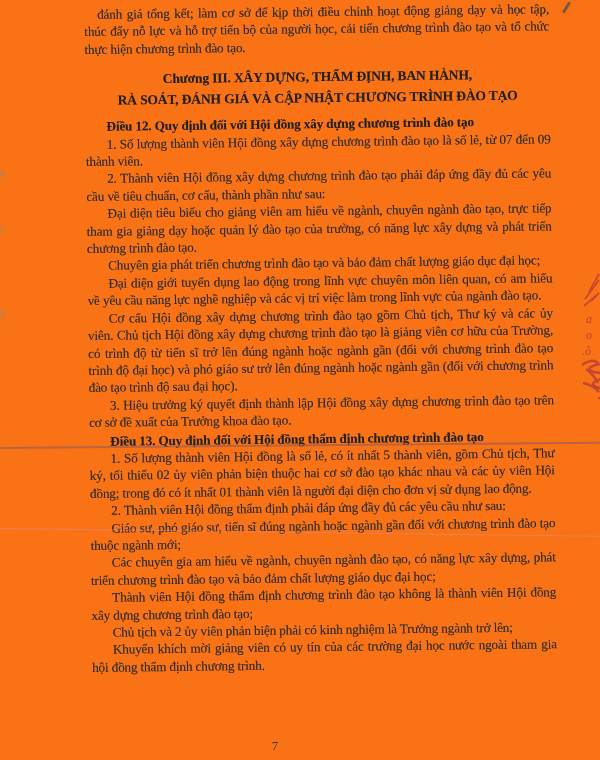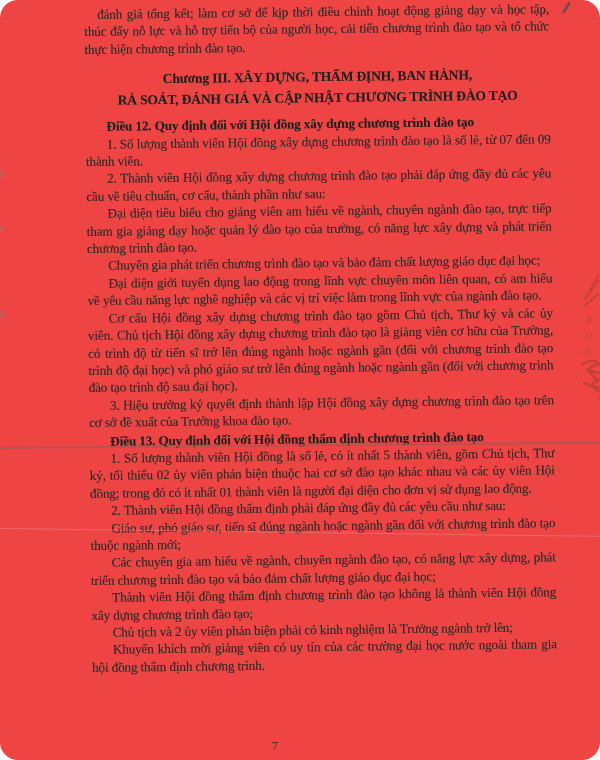--- a/index.html
+++ b/index.html
@@ -1,21 +1,20 @@
 <!DOCTYPE html>
 <html><head>
 <meta charset="utf-8">
 <style>
   html,body { margin:0; padding:0; }
   .page {
     position:relative; width:600px; height:760px;
-    background:#ef4444; overflow:hidden;
+    background:#f97316; overflow:hidden;
     font-family:"Liberation Serif","DejaVu Serif",serif;
     color:#2e2c2a;
-    border-radius:18px;
   }
   .scan-block {
     position:absolute; left:84px; top:6px; width:465px;
     transform:rotate(-0.7deg); transform-origin:0 0;
     font-size:13.2px; line-height:17.4px; letter-spacing:-0.15px;
     text-shadow:0 0 0.4px rgba(60,55,50,0.55);
   }
   .p { margin:0; text-align:justify; text-indent:21px; }
   .p.cont { text-indent:13px; }
   .p.chapter {

